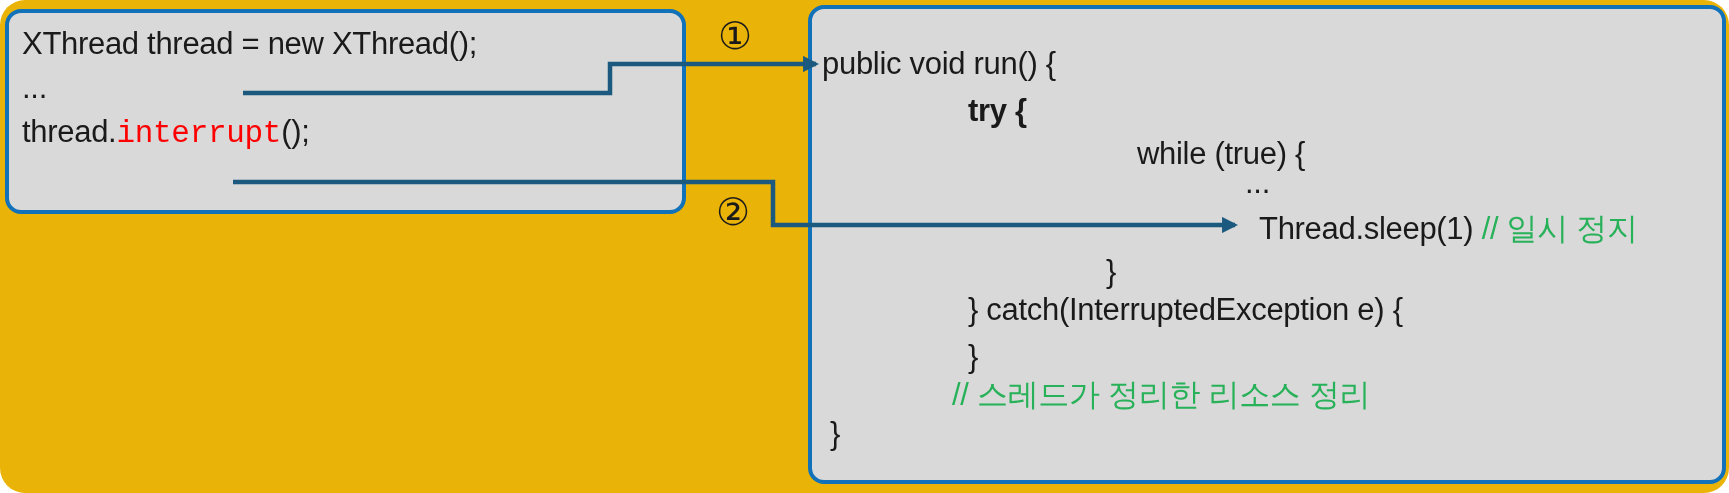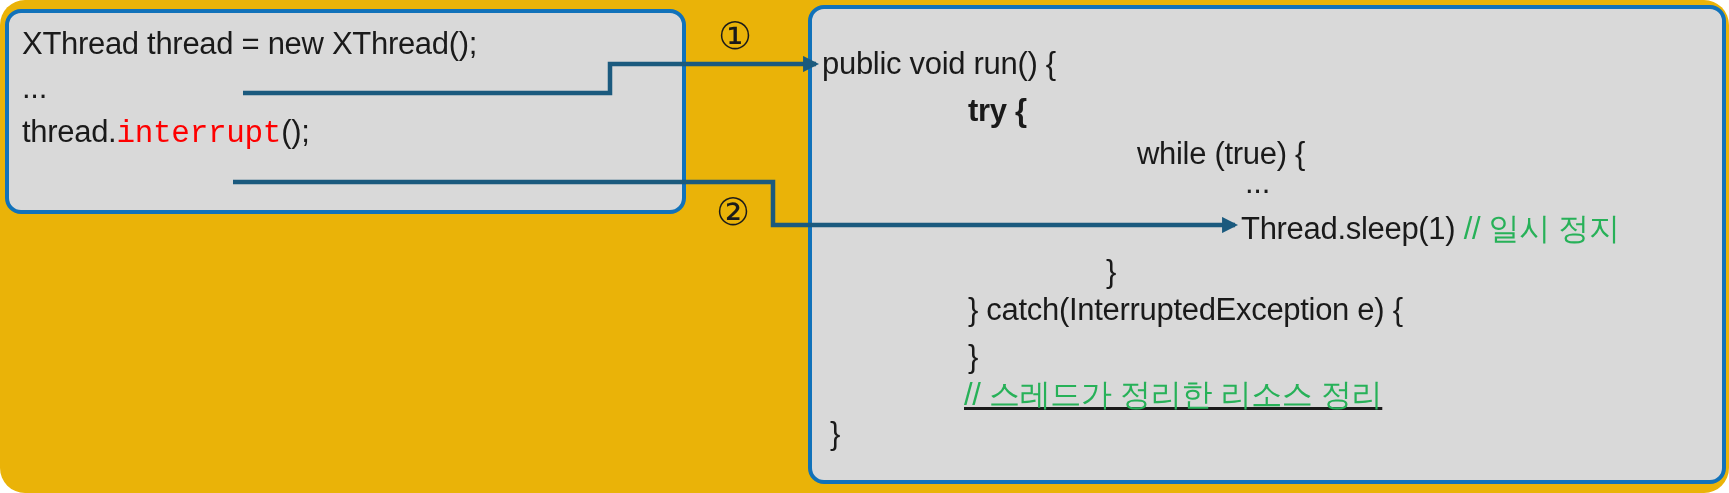--- a/index.html
+++ b/index.html
@@ -48,25 +48,25 @@
         <div class="code-line"><span class="c-code">...</span></div>
         <div class="code-line"><span class="c-code">thread.</span><span class="c-red">interrupt</span><span class="c-code">();</span></div>
       </div>
   </div>
 
   <div id="right-box" class="box">
       <div class="code-line abs" style="left: 10px; top: 36px;"><span class="c-code">public void run() {</span></div>
       <div class="code-line abs" style="left: 156px; top: 83px; font-weight: bold;"><span class="c-code">try {</span></div>
       <div class="code-line abs" style="left: 293px; top: 126px; margin-left: 32px;"><span class="c-code">while (true) {</span></div>
       <div class="code-line abs" style="left: 433px; top: 155px;"><span class="c-code">...</span></div>
-      <div class="code-line abs" style="left: 429px; top: 201px;"><span class="c-code">Thread.sleep(1) </span><span class="c-green">// 일시 정지</span></div>
+      <div class="code-line abs" style="left: 447px; top: 201px;"><span class="c-code">Thread.sleep(1) </span><span class="c-green">// 일시 정지</span></div>
       <div class="code-line abs" style="left: 294px; top: 244px;"><span class="c-code">}</span></div>
       <div class="code-line abs" style="left: 156px; top: 282px;"><span class="c-code">} catch(InterruptedException e) {</span></div>
       <div class="code-line abs" style="left: 156px; top: 329px;"><span class="c-code">}</span></div>
-      <div class="code-line abs" style="left: 152px; top: 367px; text-decoration: underline;"><span class="c-green">// 스레드가 정리한 리소스 정리</span></div>
+      <div class="code-line abs" style="left: 140px; top: 367px;"><span class="c-green">// 스레드가 정리한 리소스 정리</span></div>
       <div class="code-line abs" style="left: 18px; top: 406px;"><span class="c-code">}</span></div>
     </div>
 
   <svg id="connector-layer" viewBox="0 0 1729 493" xmlns="http://www.w3.org/2000/svg">
     <defs>
       <marker id="arrowhead" viewBox="0 0 10 10" refX="8" refY="5" markerWidth="3.6" markerHeight="3.6" orient="auto-start-reverse">
         <path d="M0,0 L10,5 L0,10 z" fill="#1b5a7e"></path>
       </marker>
     </defs>
   <polyline points="243,93 610,93 610,64 816,64" stroke="#1b5a7e" marker-end="url(#arrowhead)"></polyline>

